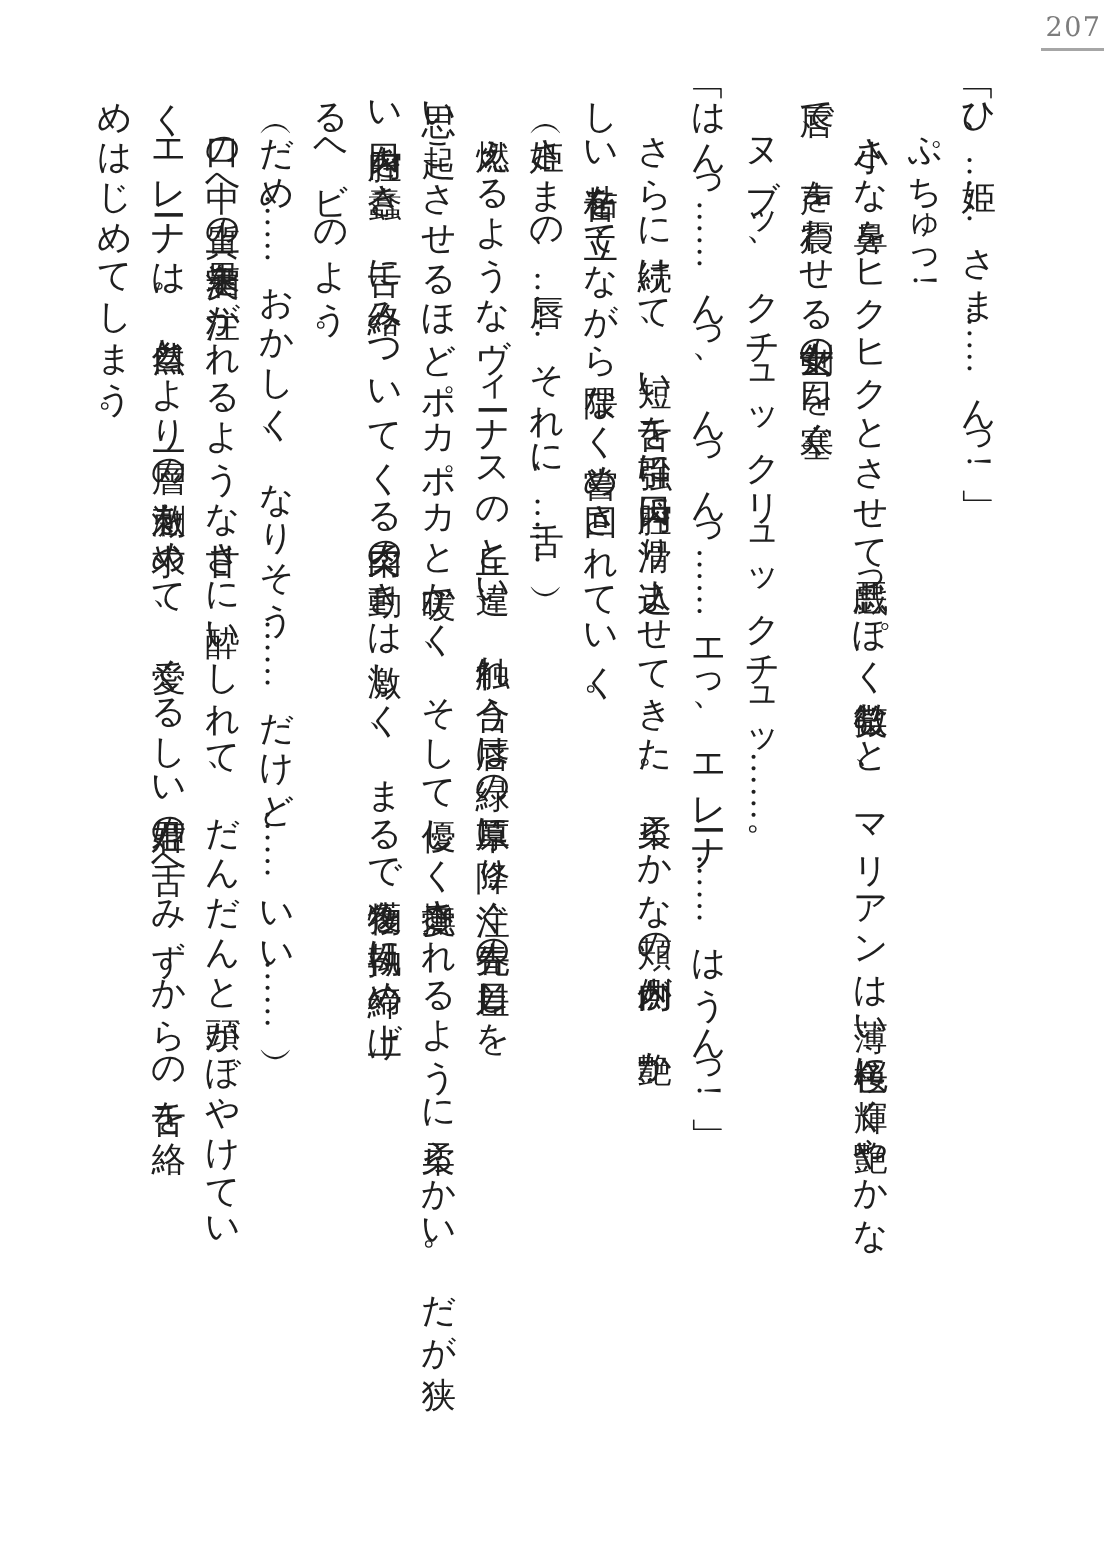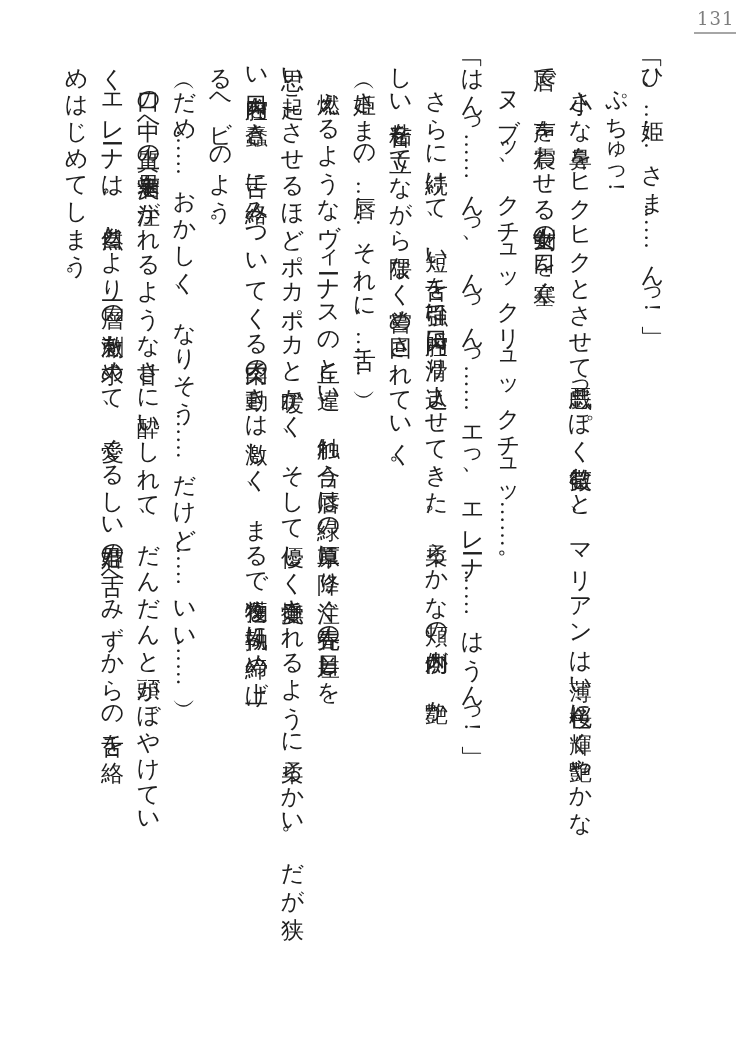--- a/index.html
+++ b/index.html
@@ -55,21 +55,21 @@
     height: 940px;
     white-space: nowrap;
   }
 </style>
 </head>
 <body>
 
 <div class="page">
 
   <div class="page-number-wrap">
-    <span>131</span>
+    <span>207</span>
   </div>
 
   <main class="text-block">
       <p class="line">「ひ、姫……さま……んっ!」</p>
       <p class="line">　ぷちゅっ!</p>
       <p class="line">　小さな鼻をヒクヒクとさせて悪戯っぽく微笑むと、マリアンは薄い桜色に輝く艶やかな</p>
       <p class="line">唇で、声を震わせる女剣士の口を塞ぐ。</p>
       <p class="line">　ヌブッ、クチュックリュックチュッ……。</p>
       <p class="line">「はんっ……んっ、んっんっ……エっ、エレーナ……はうんっ!」</p>
       <p class="line">　さらに続けて、短い舌を強引に口腔内に滑り込ませてきた。柔らかな頬の内側が、艶か</p>

